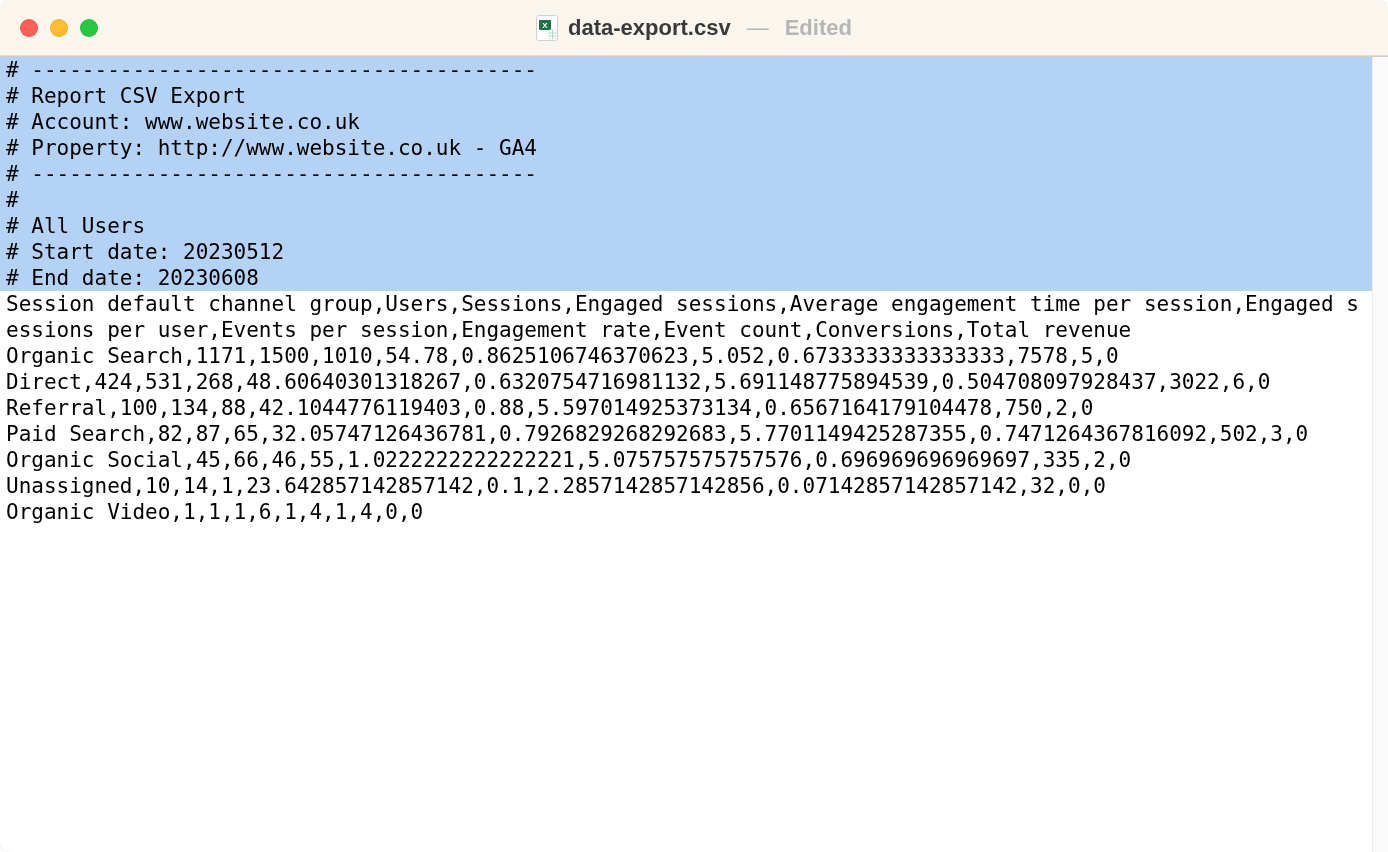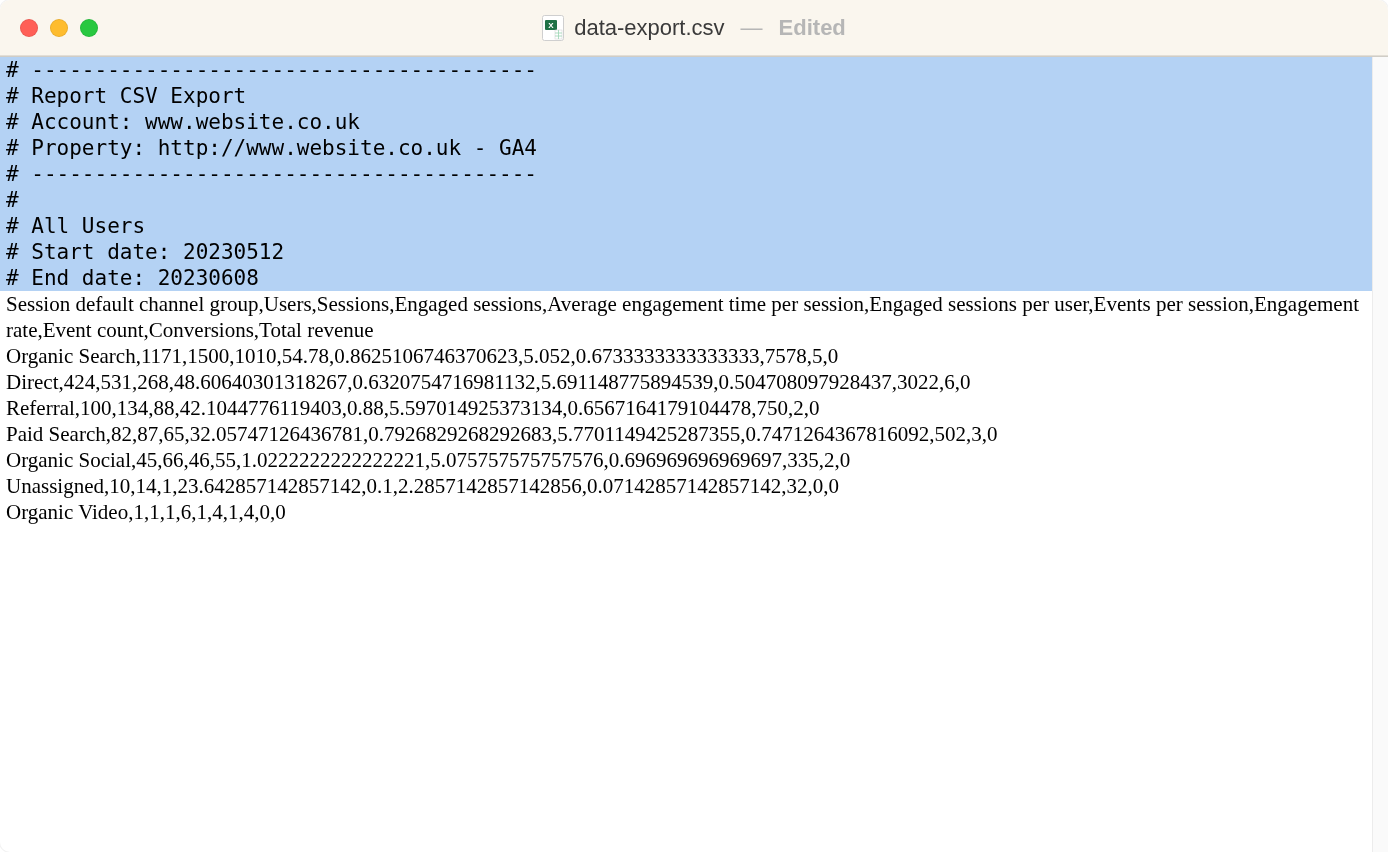--- a/index.html
+++ b/index.html
@@ -45,21 +45,21 @@
       gap: 10px;
       pointer-events: none;
       font-size: 22px;
     }
     .doc-icon {
       width: 22px;
       height: 26px;
       position: relative;
       pointer-events: none;
     }
-    .filename { font-weight: 400; color: #3a3a3a; }
+    .filename { font-weight: 700; color: #3a3a3a; }
     .dash { color: #b6b6b6; font-weight: 400; padding: 0 6px; }
     .edited { color: #b6b6b6; font-weight: 700; }
     .content-wrap {
       flex: 1;
       display: flex;
       border-top: 1px solid #d0cdc6;
     }
     .text-area {
       flex: 1;
       overflow: hidden;
@@ -84,21 +84,20 @@
       background: #b4d2f4;
       display: block;
       padding: 0 6px 0 6px;
     }
     .hl-last {
       
     }
     .plain {
       display: block;
       padding: 0 6px;
-      font-family: Liberation Serif, serif;
     }
   </style>
 </head>
 <body>
 
 <div class="window">
   <div class="titlebar">
     <div class="traffic-lights">
       <div class="traffic-light tl-close"></div>
       <div class="traffic-light tl-min"></div>

